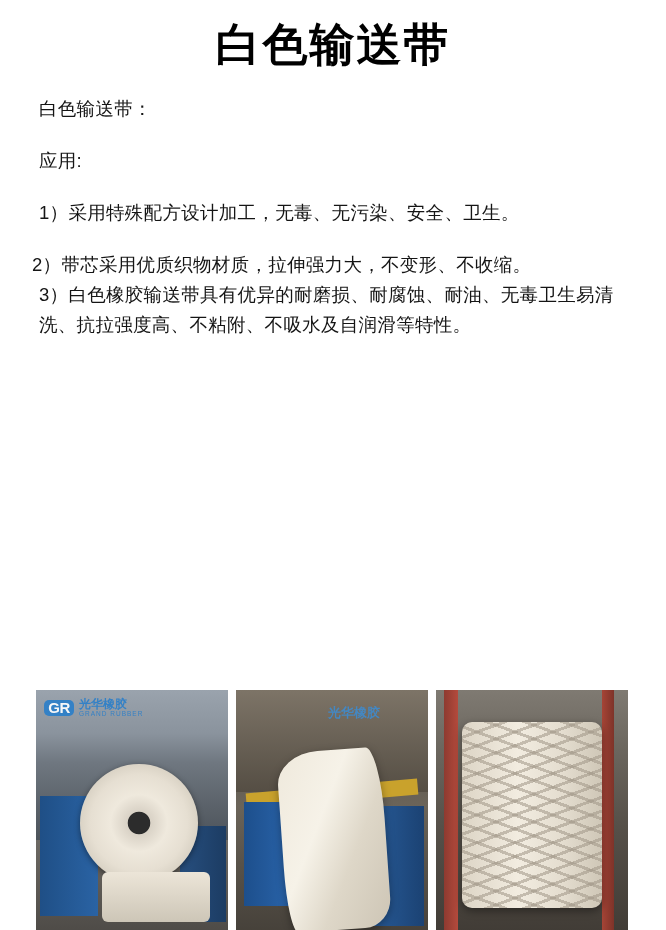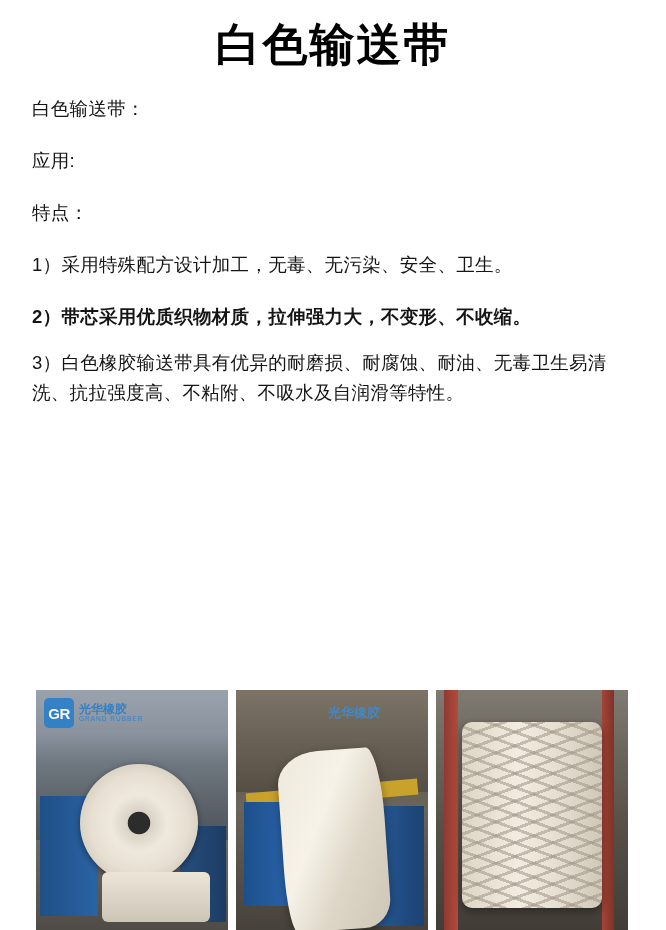--- a/index.html
+++ b/index.html
@@ -34,25 +34,25 @@
     box-sizing: border-box;
   }
   .para {
     font-size: 18.5px;
     line-height: 1.62;
     color: #151515;
     margin: 0 0 20px 0;
     letter-spacing: 0.3px;
   }
   .para.tight {
-    margin-bottom: 16px;
-    font-weight: bold;
+    margin-bottom: 0;
   }
   .para.lead {
     margin-bottom: 22px;
+    margin-left: 7px;
   }
   .gallery {
     position: absolute;
     left: 36px;
     top: 672px;
     width: 594px;
     display: flex;
     gap: 8px;
   }
   .photo {
@@ -142,21 +142,21 @@
   .watermark {
     position: absolute;
     left: 8px;
     top: 8px;
     display: flex;
     align-items: center;
     gap: 5px;
     opacity: 0.92;
   }
   .wm-badge {
-    width: 30px; height: 30px;
+    width: 30px; height: 16px;
     border-radius: 5px;
     background: #2c7fc9;
     color: #ffffff;
     font-size: 15px;
     font-weight: 700;
     display: flex;
     align-items: center;
     justify-content: center;
     letter-spacing: -0.5px;
   }
@@ -190,21 +190,20 @@
 </head>
 <body>
 
 <div class="page">
 
   <h1 class="title">白色输送带</h1>
 
   <div class="body-text">
     <p class="para lead">白色输送带：</p>
     <p class="para lead">应用:</p>
-    <p class="para lead">特点：</p>
     <p class="para lead">1）采用特殊配方设计加工，无毒、无污染、安全、卫生。</p>
     <p class="para tight">2）带芯采用优质织物材质，拉伸强力大，不变形、不收缩。</p>
     <p class="para lead">3）白色橡胶输送带具有优异的耐磨损、耐腐蚀、耐油、无毒卫生易清洗、抗拉强度高、不粘附、不吸水及自润滑等特性。</p>
   </div>
 
   <div class="gallery">
 
     <div class="photo p1">
       <div class="floor"></div>
       <div class="machine"></div>

